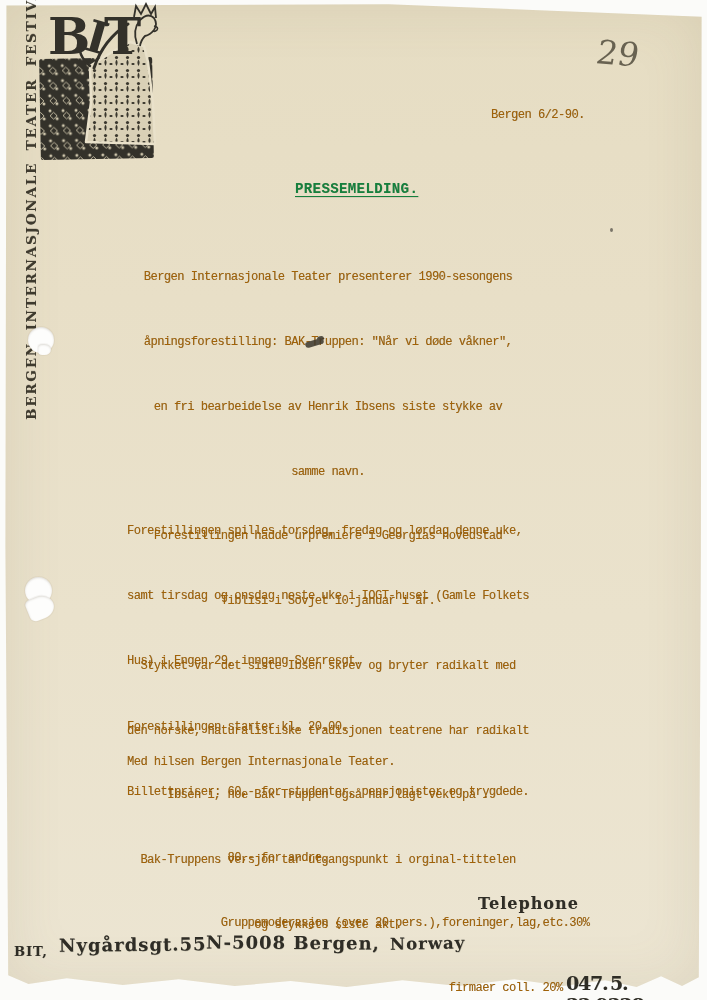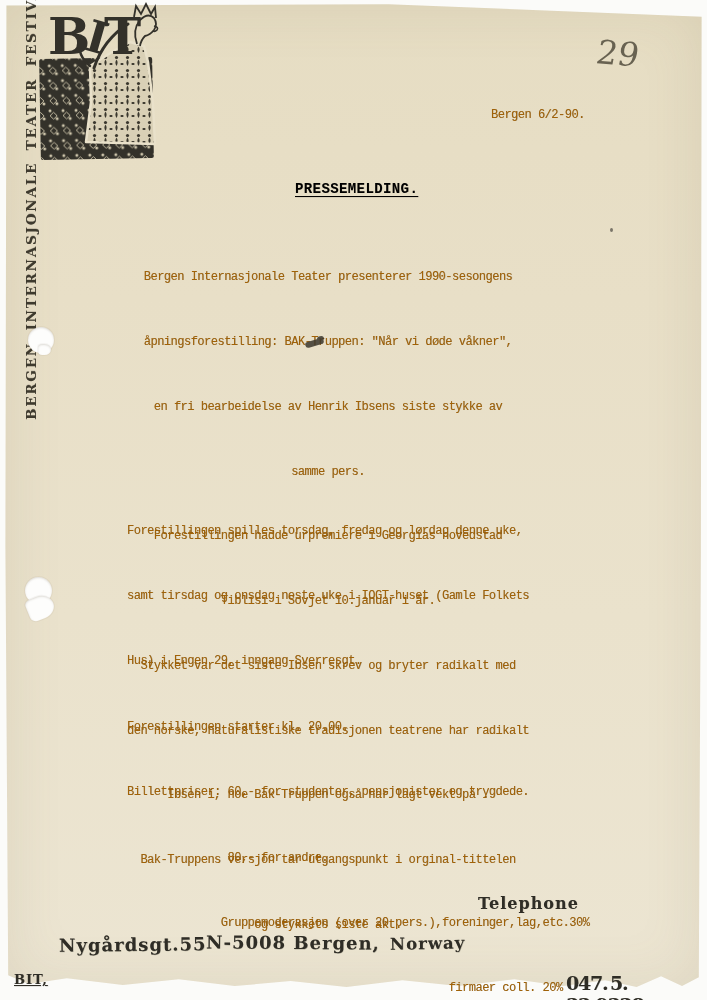--- a/index.html
+++ b/index.html
@@ -15,21 +15,21 @@
     box-shadow:inset 0 0 60px rgba(120,105,70,.14);}
   
   .tw{position:absolute;font-family:"Liberation Mono",monospace;color:#a16207;
       font-size:12px;letter-spacing:-0.5px;white-space:pre;
       text-shadow:.3px .3px 0 rgba(68,63,54,.4);}
   .para1{left:127px;top:224px;line-height:21.6px;text-align:center;}
   .para2{left:127px;top:477px;line-height:21.8px;}
   .dateline{left:491px;top:108px;}
   .signoff{left:127px;top:755px;}
   .doctitle{left:295px;top:181px;font-size:14px;letter-spacing:.4px;
-      text-decoration:underline;text-underline-offset:3px;font-weight:bold;color:#000000;}
+      text-decoration:underline;text-underline-offset:3px;font-weight:bold;color:#15803d;}
   
   .pencil{position:absolute;left:597px;top:34px;font-family:"DejaVu Serif",serif;
       font-size:33px;color:#5b5545;transform:rotate(5deg) skewX(-6deg);opacity:.9;}
   
   .vbanner{position:absolute;left:23px;top:420px;transform:rotate(-90deg);
       transform-origin:0 0;white-space:nowrap;font-family:"DejaVu Serif",serif;
       font-weight:700;font-size:13.5px;letter-spacing:1.8px;word-spacing:5px;
       color:#3e3a2e;text-shadow:.4px .4px 0 rgba(62,58,46,.35);}
   
   .logo{position:absolute;left:34px;top:2px;width:126px;height:166px;}
@@ -44,21 +44,21 @@
   
   .smudge{position:absolute;left:305px;top:340px;width:19px;height:6px;background:#3b372d;
       border-radius:3px;transform:rotate(-16deg);opacity:.85;}
   .smudge::after{content:"";position:absolute;left:13px;top:-2px;width:7px;height:5px;
       background:#3b372d;border-radius:50%;}
   .speck{position:absolute;left:610px;top:228px;width:3px;height:4px;background:#56514a;
       border-radius:50%;opacity:.75;}
   
   .stamp{position:absolute;font-family:"DejaVu Serif",serif;font-weight:700;
       color:#2f2d26;letter-spacing:1px;text-shadow:.4px .4px 0 rgba(47,45,38,.3);}
-  .st-org{left:14px;top:972px;font-size:13px;text-decoration:underline;}
+  .st-org{left:14px;top:944px;font-size:13px;}
   .st-street{left:59px;top:934px;font-size:18px;transform:rotate(-.6deg);}
   .st-postal{left:206px;top:932px;font-size:18px;transform:rotate(.4deg);}
   .st-country{left:390px;top:934px;font-size:16.5px;transform:rotate(-1deg);}
   .st-phonelabel{left:478px;top:894px;font-size:16px;text-align:right;}
   .st-phonenum{left:566px;top:928px;font-size:19px;letter-spacing:-1.2px;word-spacing:-3px;margin-top:44px;}
 </style>
 </head>
 <body>
 
 <div class="screen">
@@ -103,21 +103,21 @@
   <div class="pencil">29</div>
 
   <div class="tw dateline">Bergen 6/2-90.</div>
 
   <div class="tw doctitle">PRESSEMELDING.</div>
 
   <div class="tw para1">
     <div>Bergen Internasjonale Teater presenterer 1990-sesongens</div>
     <div>åpningsforestilling: BAK-Truppen: "Når vi døde våkner",</div>
     <div>en fri bearbeidelse av Henrik Ibsens siste stykke av</div>
-    <div>samme pers.</div>
+    <div>samme navn.</div>
     <div>Forestillingen hadde urpremiere i Georgias hovedstad</div>
     <div>Tiblisi i Sovjet 10.januar i år.</div>
     <div>Stykket var det siste Ibsen skrev og bryter radikalt med</div>
     <div>den norske, naturalistiske tradisjonen teatrene har radikalt</div>
     <div>Ibsen i, noe Bak-Truppen også har lagt vekt på .</div>
     <div>Bak-Truppens versjon tar utgangspunkt i orginal-tittelen</div>
     <div>og stykkets siste akt.</div>
   </div>
 
   <div class="tw para2">
@@ -125,20 +125,21 @@
     <div>samt tirsdag og onsdag neste uke i IOGT-huset (Gamle Folkets</div>
     <div>Hus) i Engen 29, inngang Sverresgt.</div>
     <div>Forestillingen starter kl. 20.00.</div>
     <div>Billettpriser: 60,- for studenter, pensjonister og trygdede.</div>
     <div>               80,- for andre.</div>
     <div>              Gruppemoderasjon (over 20 pers.),foreninger,lag,etc.30%</div>
     <div>                                                firmaer coll. 20%</div>
     
   </div>
 
+  <div class="tw signoff">Med hilsen Bergen Internasjonale Teater.</div>
 
   <div class="smudge"></div>
   <div class="speck"></div>
 
   <div class="hole hole1"></div>
   <div class="hole hole1tail"></div>
   <div class="hole hole2"></div>
   <div class="hole hole2tail"></div>
 
   <div class="stamp st-org">BIT,</div>

